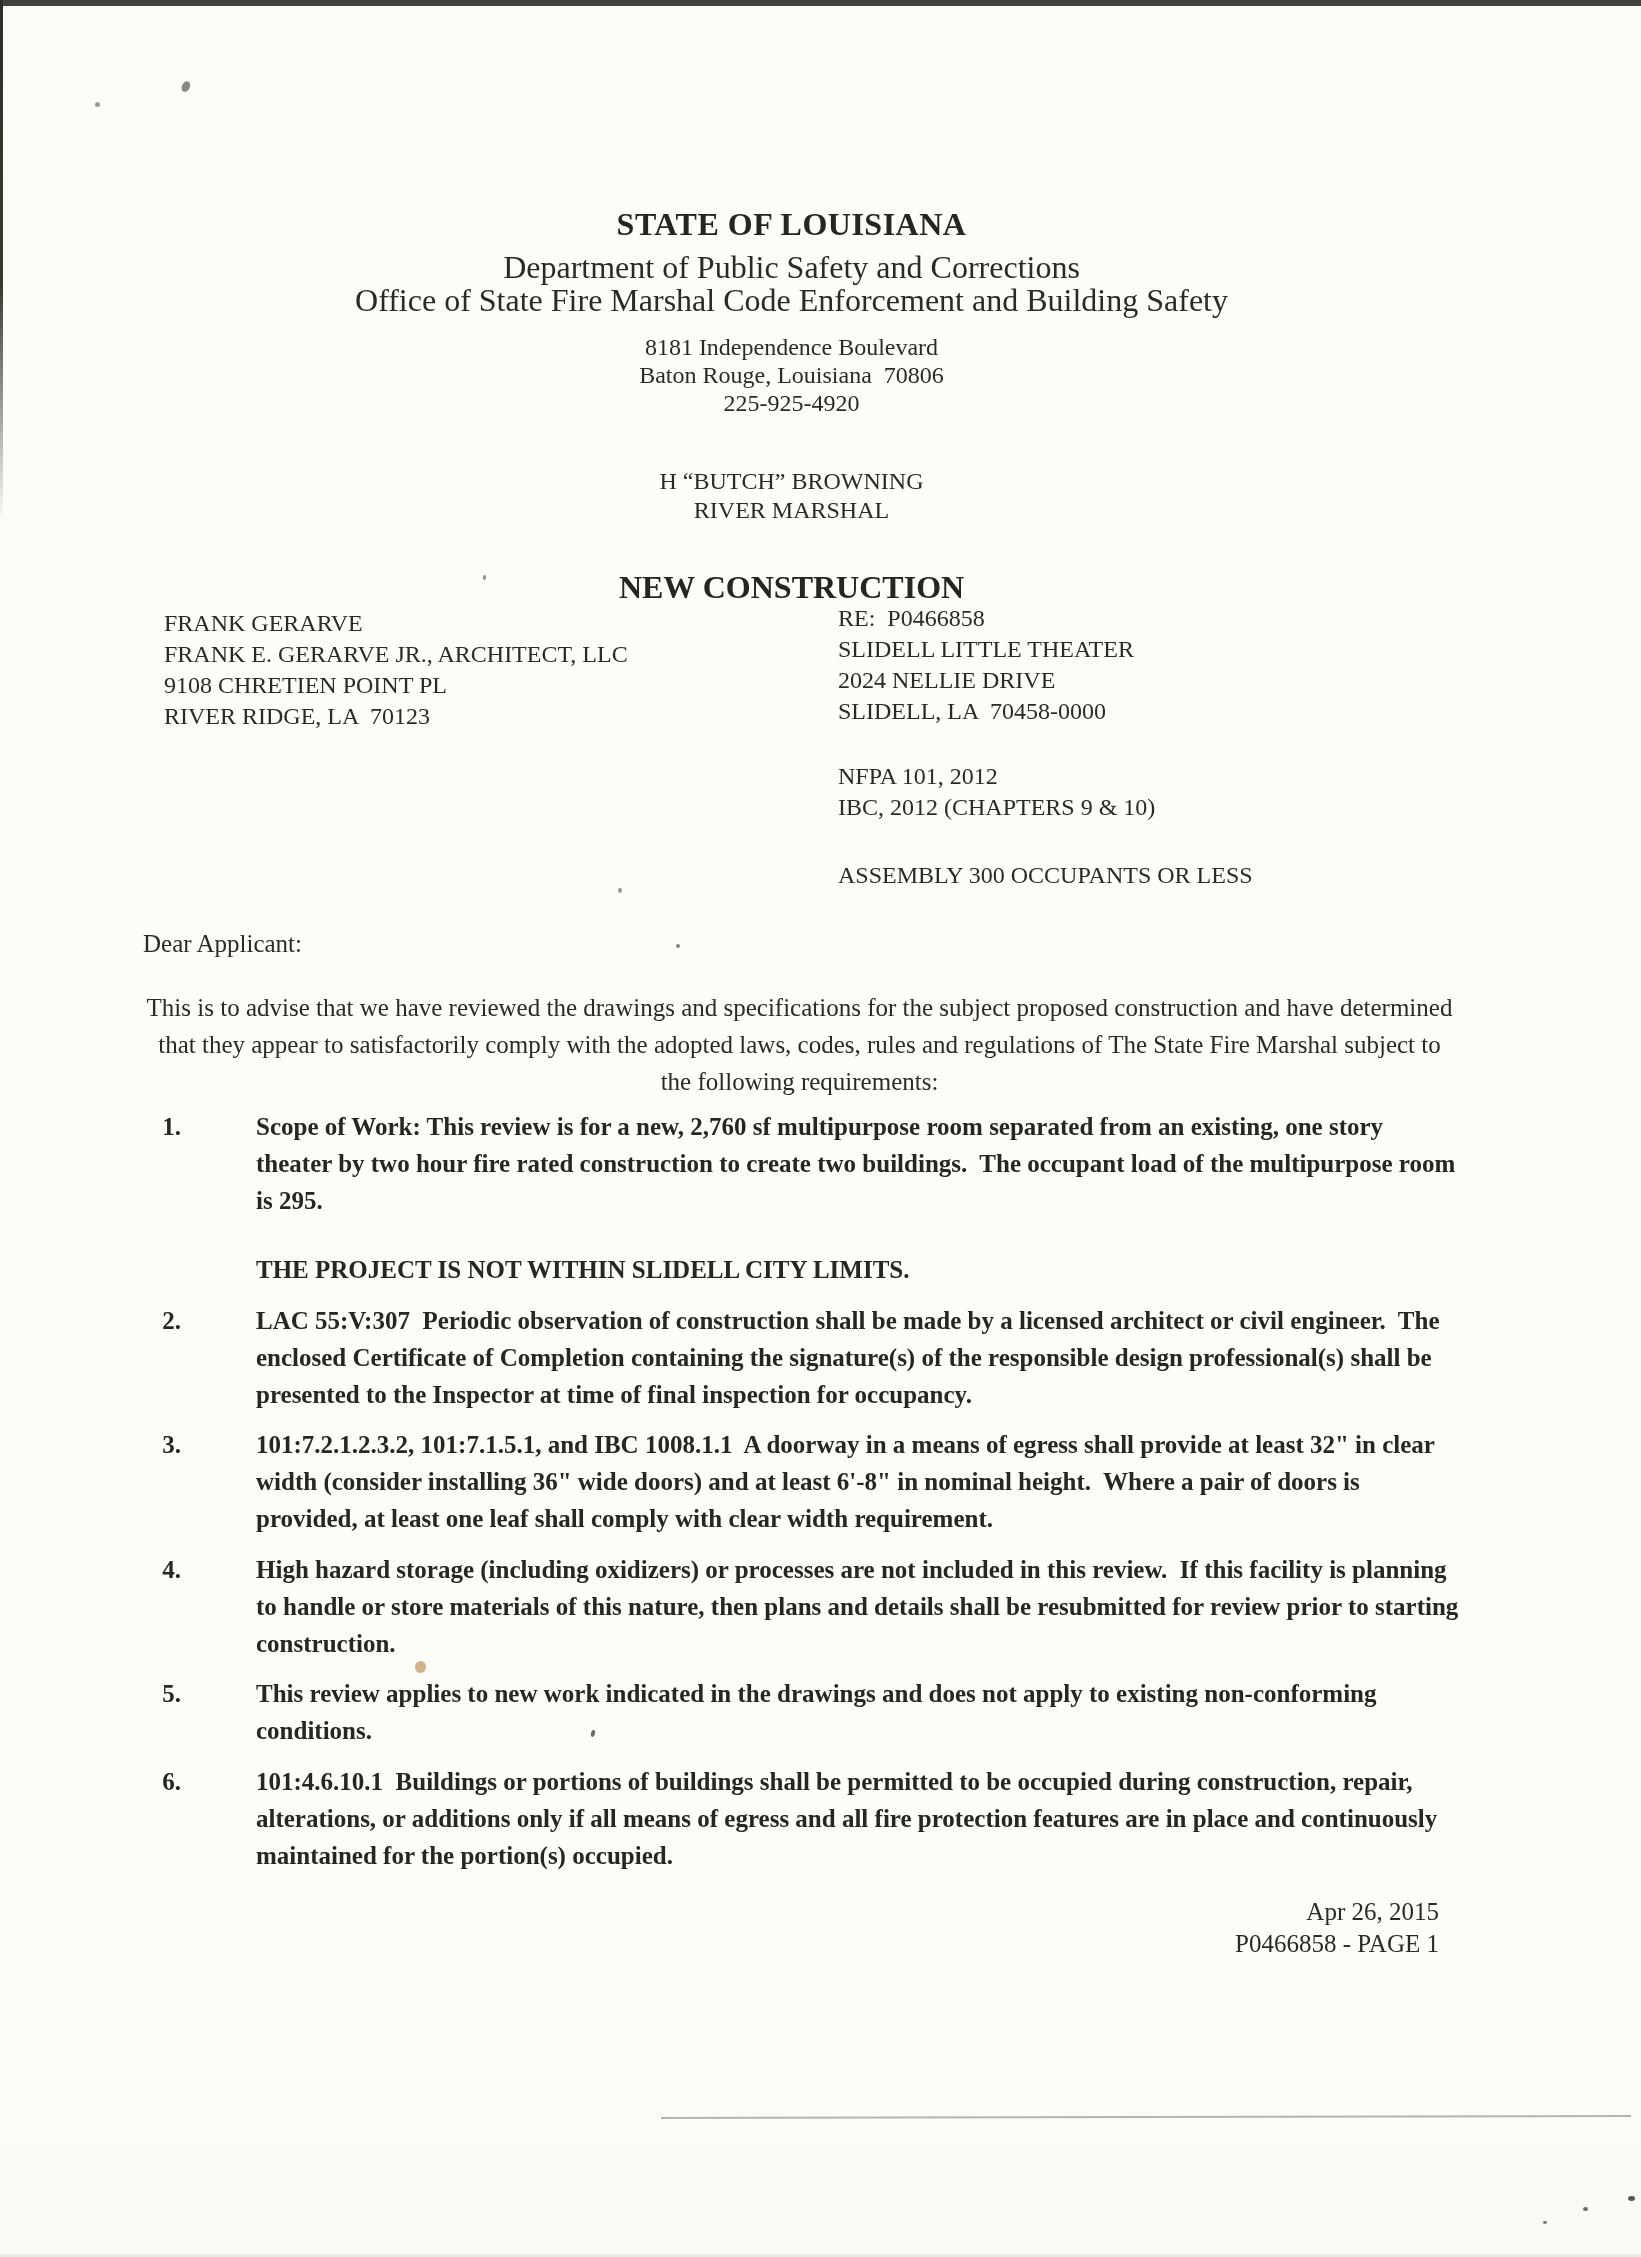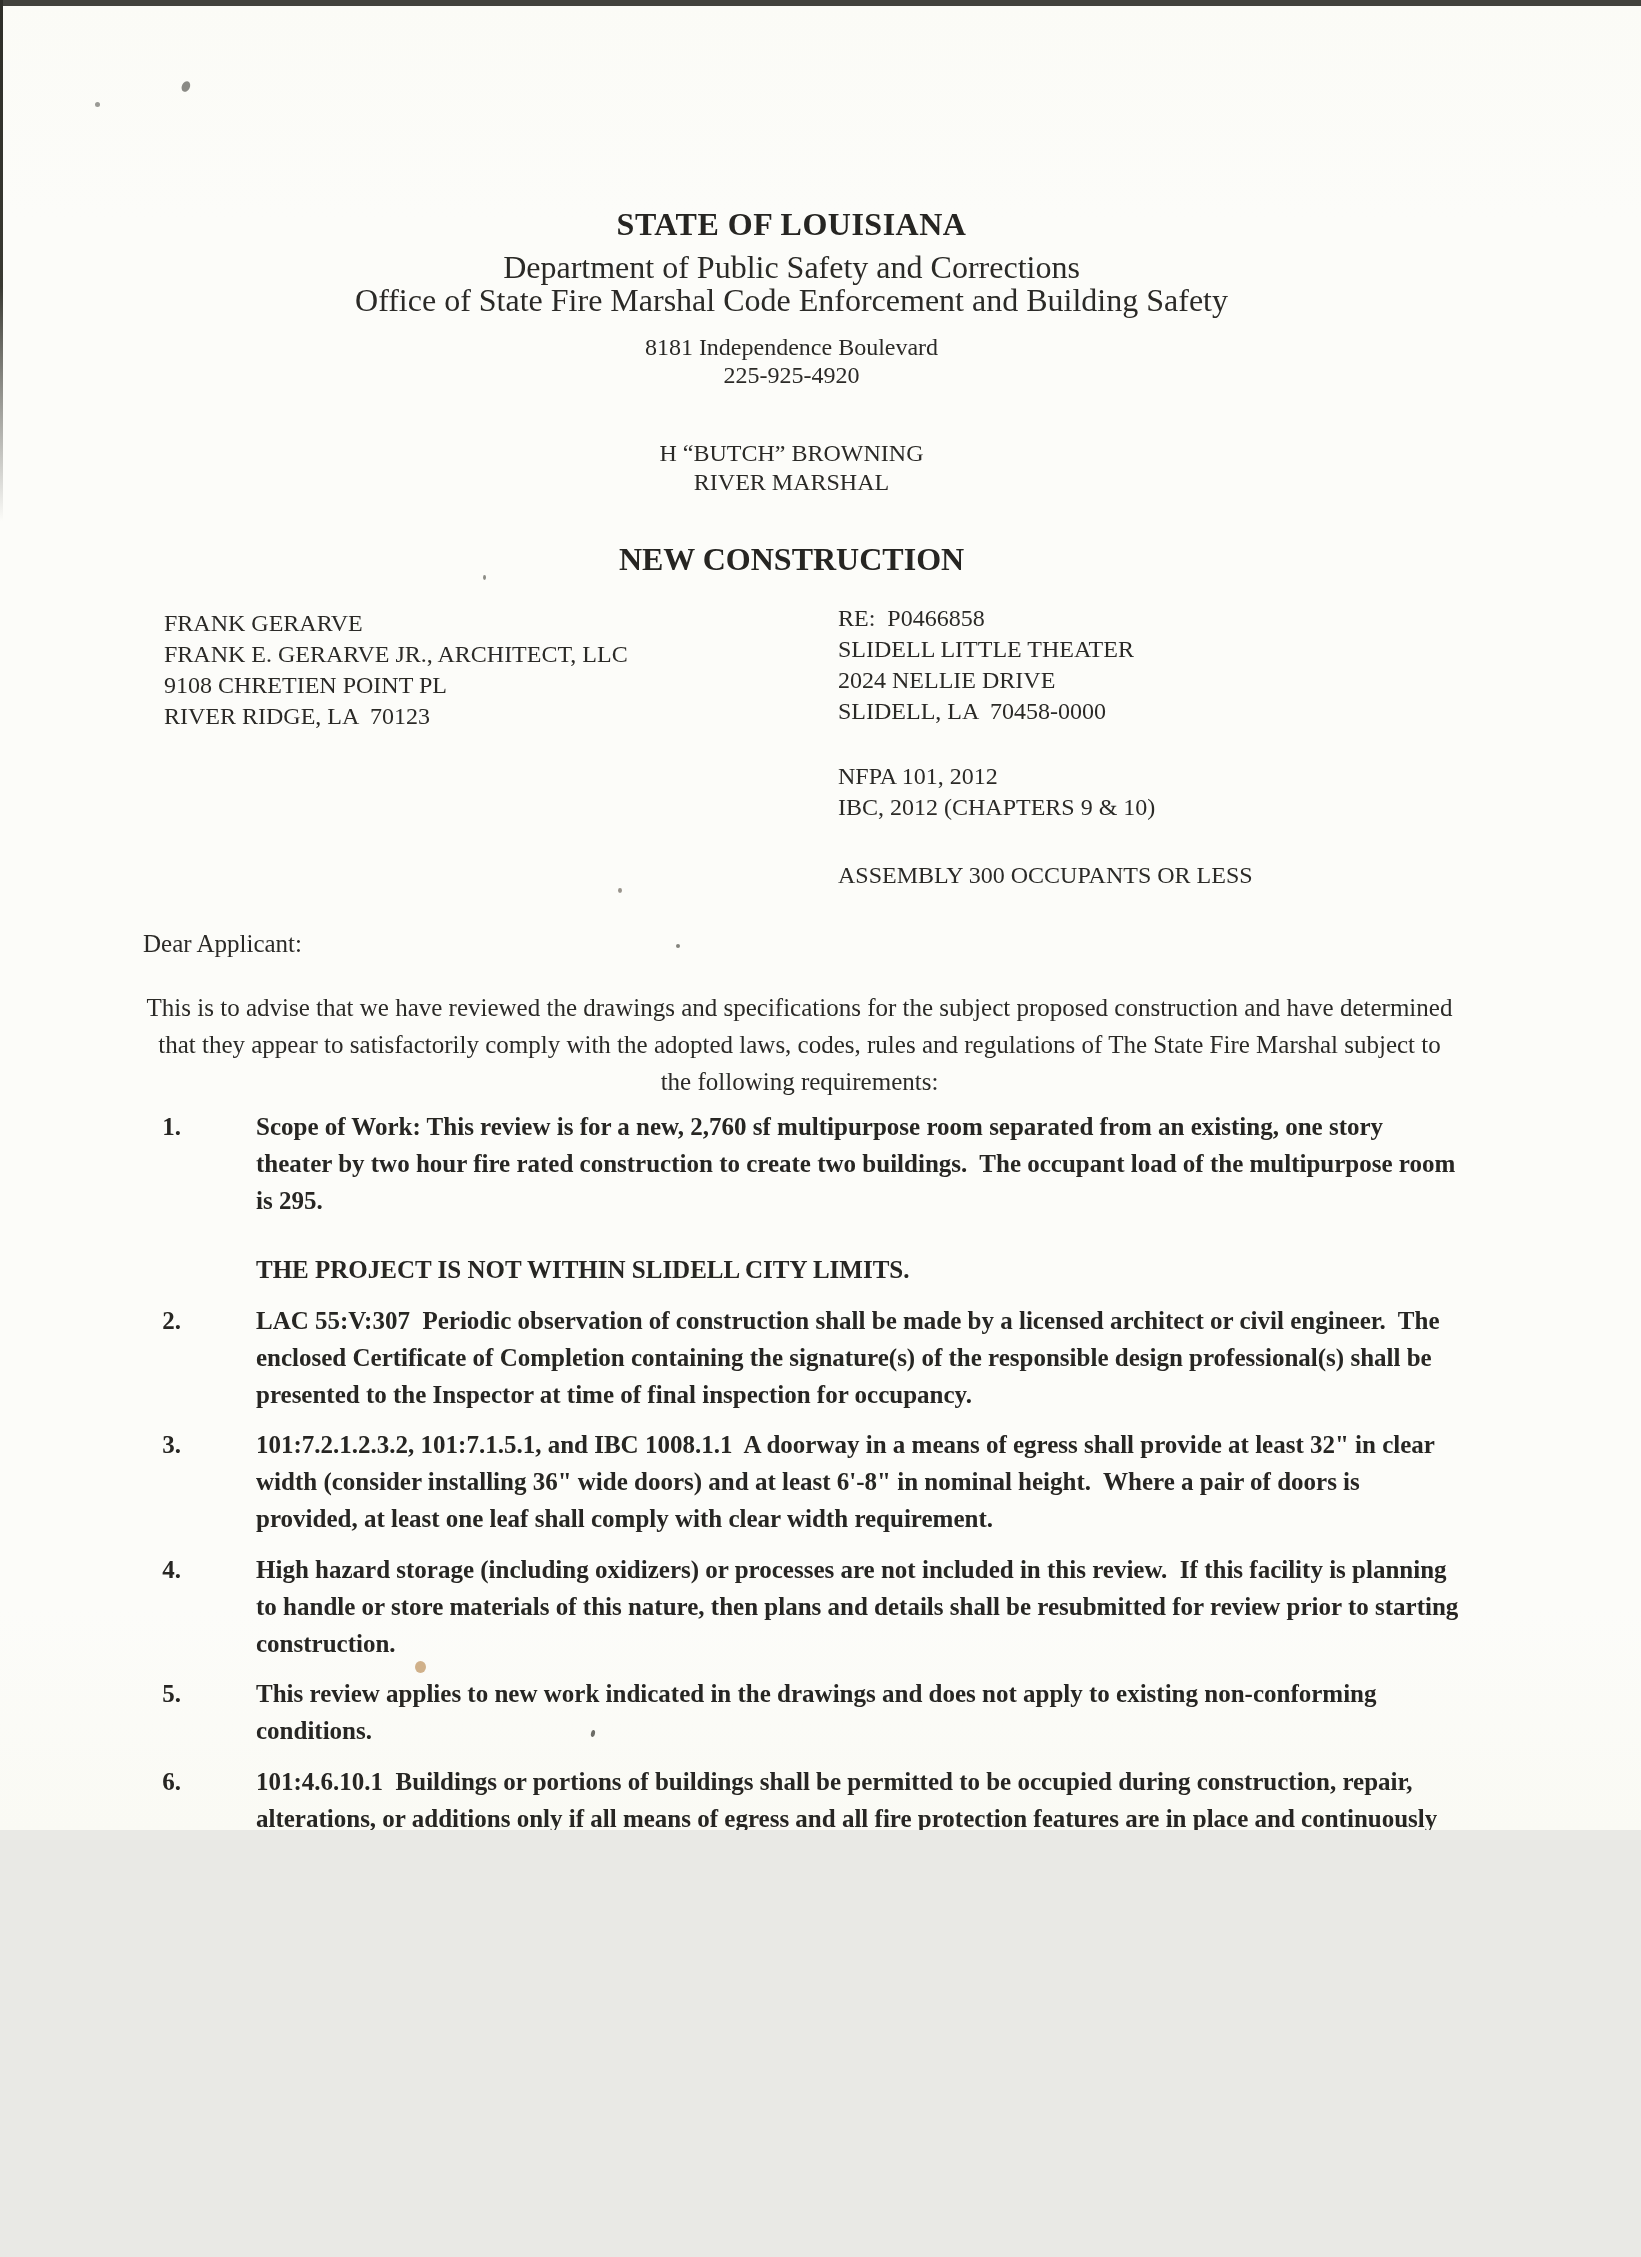--- a/index.html
+++ b/index.html
@@ -1,18 +1,18 @@
 <!DOCTYPE html>
 <html><head>
 <meta charset="utf-8">
 <style>
   html,body{margin:0;padding:0;background:#e9e9e5;}
   .page{
     position:relative;
-    width:1641px;height:1830px;
+    width:1641px;height:2254px;
     margin:0 auto;
     background:linear-gradient(180deg,#fbfbf6 0%,#fcfcf9 12%,#fcfcf9 88%,#fafaf4 100%);
     font-family:"Liberation Serif","DejaVu Serif",serif;
     color:#2b2a27;
     overflow:hidden;
   }
   .pre{white-space:pre-wrap;}
   
   .top-edge{position:absolute;top:0;left:0;width:1641px;height:5.8px;background:#32322b;opacity:.92;}
   .left-edge{position:absolute;top:0;left:0;width:2.9px;height:521px;background:linear-gradient(180deg,#2e2e28 0%,#3a3a33 55%,rgba(58,58,51,0) 100%);}
@@ -60,20 +60,21 @@
   <div class="speck" style="left:591px;top:1730px;width:3.9px;height:6.8px;background:#6d6d67;transform:rotate(12deg);"></div>
   <div class="speck" style="left:1583px;top:2207px;width:4.8px;height:3.9px;background:#6b6b66;"></div>
   <div class="speck" style="left:1543px;top:2221px;width:3.9px;height:2.9px;background:#77766f;"></div>
   <div class="speck" style="left:1628px;top:2196px;width:6.8px;height:4.8px;background:#55554e;"></div>
 
   <div class="letterhead">
     <div class="lh-state pre">STATE OF LOUISIANA</div>
     <div class="lh-dept pre">Department of Public Safety and Corrections</div>
     <div class="lh-office pre">Office of State Fire Marshal Code Enforcement and Building Safety</div>
     <div class="lh-street pre">8181 Independence Boulevard</div>
+    <div class="lh-city pre">Baton Rouge, Louisiana  70806</div>
     <div class="lh-phone pre">225-925-4920</div>
     <div class="lh-name pre">H “BUTCH” BROWNING</div>
     <div class="lh-title pre">RIVER MARSHAL</div>
     <div class="lh-type pre">NEW CONSTRUCTION</div>
   </div>
 
   <div class="recipient">
     <div class="pre">FRANK GERARVE</div>
     <div class="pre">FRANK E. GERARVE JR., ARCHITECT, LLC</div>
     <div class="pre">9108 CHRETIEN POINT PL</div>

